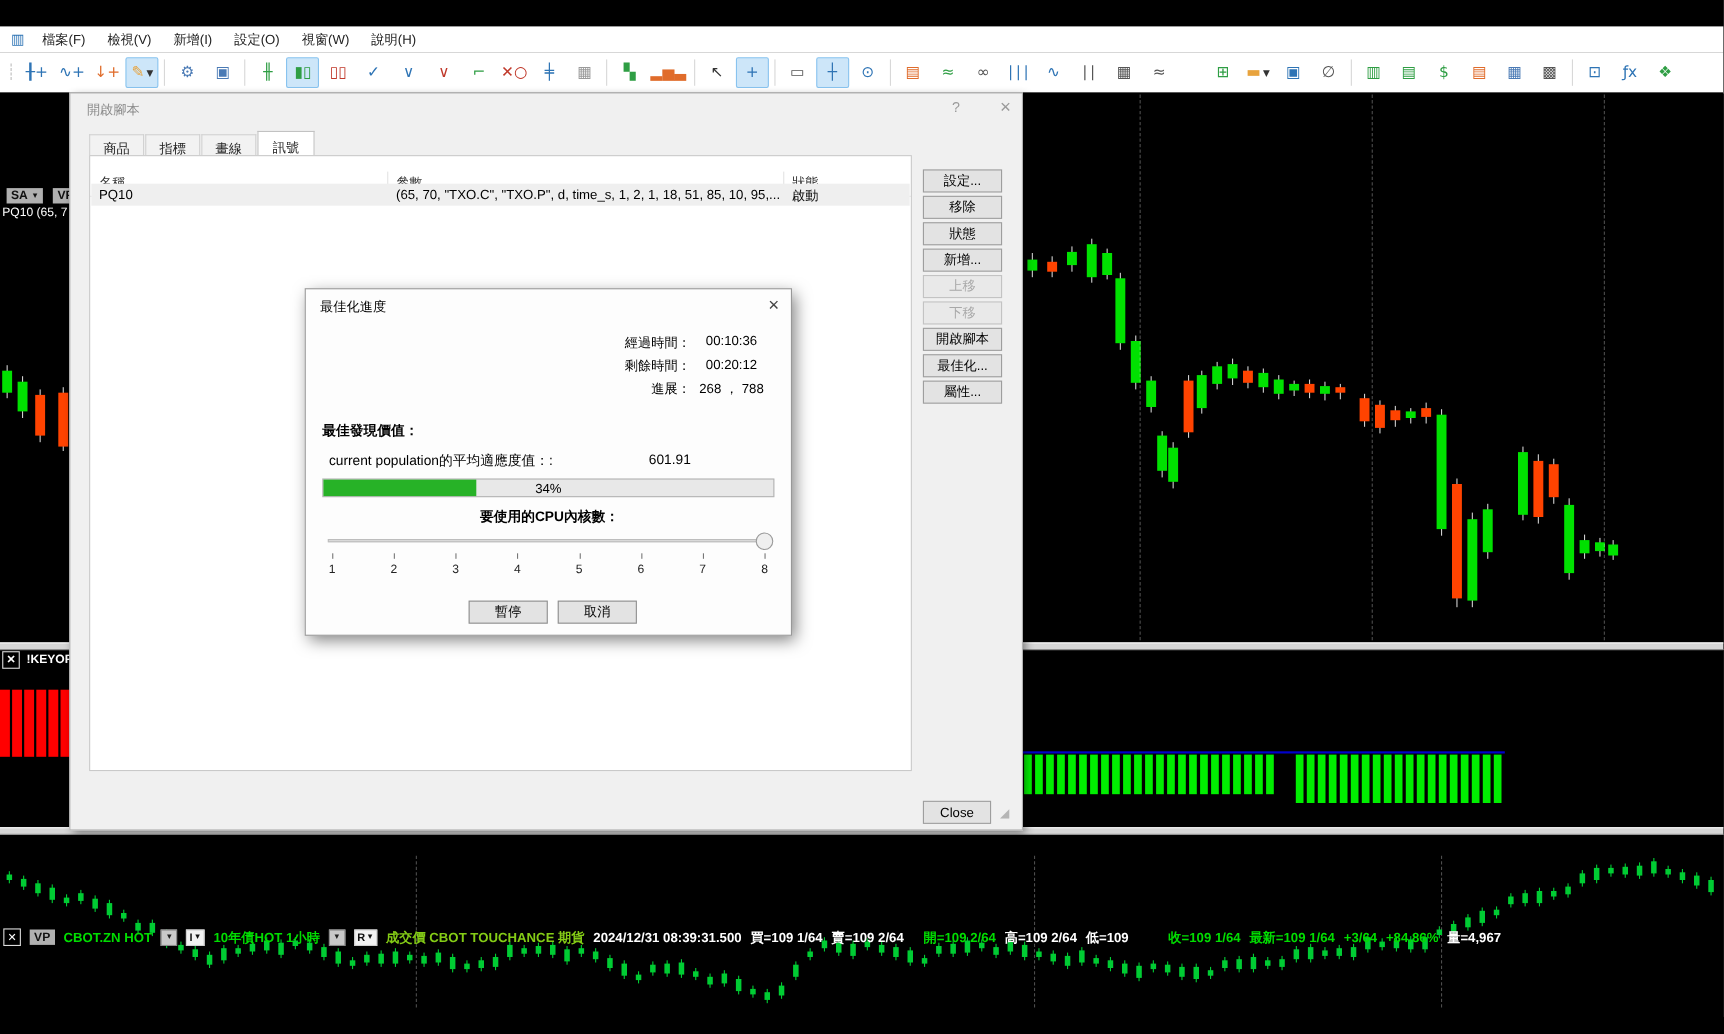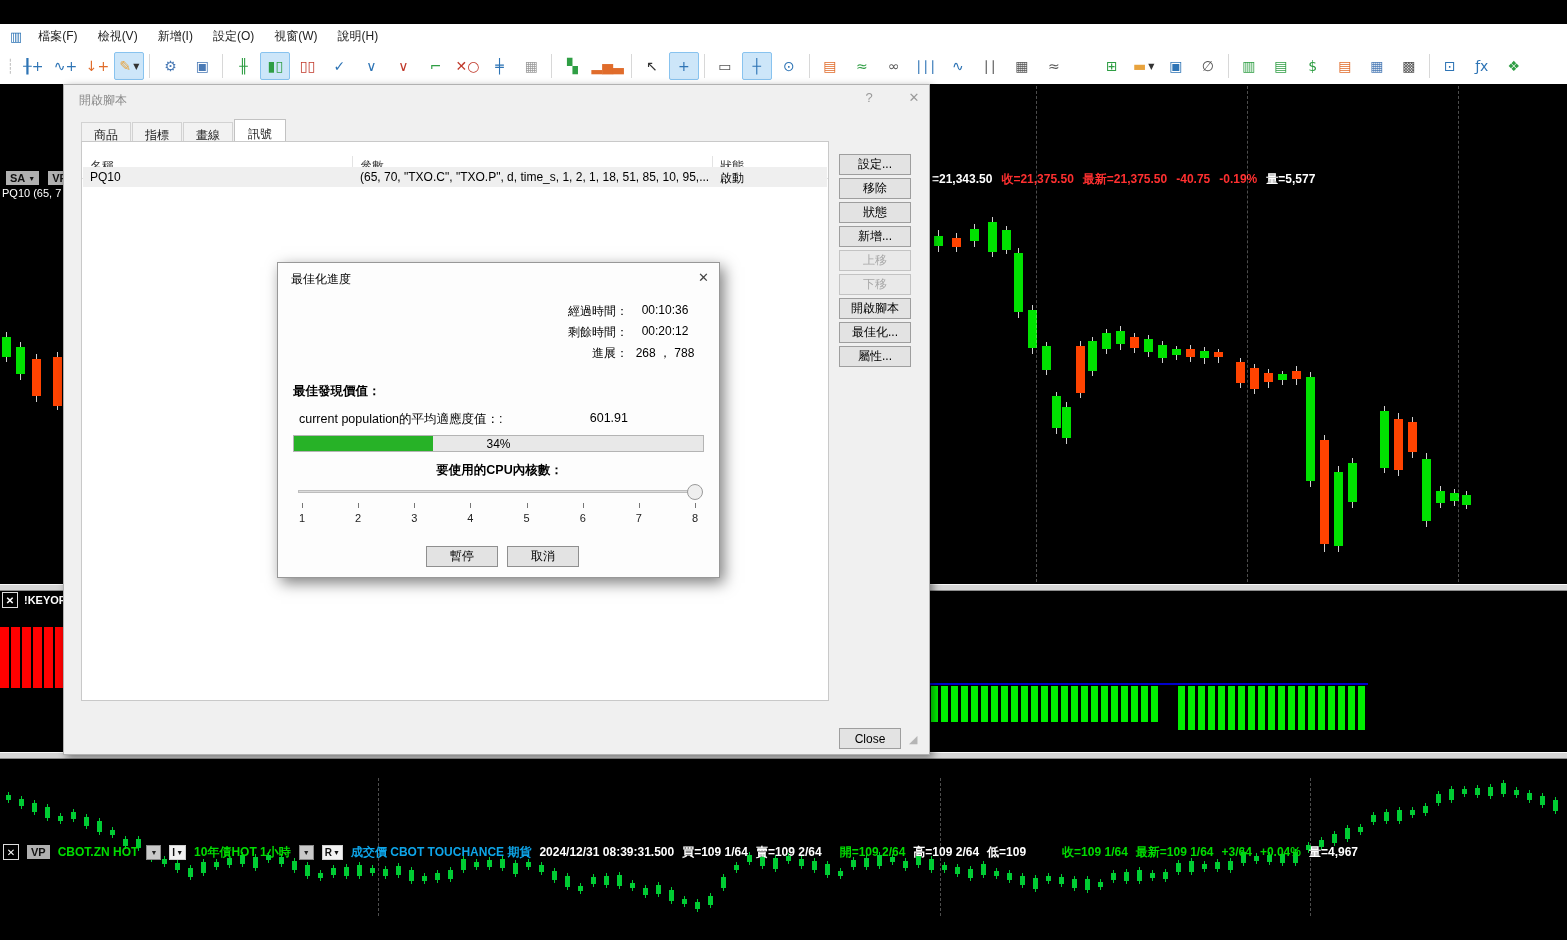--- a/index.html
+++ b/index.html
@@ -144,28 +144,20 @@
       <div class="tb" style="color: rgb(224, 108, 43);">▤</div>
       <div class="tb" style="color: rgb(74, 122, 181);">▦</div>
       <div class="tb" style="color: rgb(85, 85, 85);">▩</div>
       <div class="tbsep"></div>
       <div class="tb" style="color: rgb(46, 116, 181);">⊡</div>
       <div class="tb" style="color: rgb(46, 116, 181);">ƒx</div>
       <div class="tb" style="color: rgb(47, 158, 68);">❖</div>
     </div>
 
   <div class="chart-root" id="chart-root">
-    <div id="top-ticker">
-        <span class="tick-seg" style="color: rgb(255, 255, 255);">=21,343.50</span>
-        <span class="tick-seg" style="color: rgb(255, 48, 48);">收=21,375.50</span>
-        <span class="tick-seg" style="color: rgb(255, 48, 48);">最新=21,375.50</span>
-        <span class="tick-seg" style="color: rgb(255, 48, 48);">-40.75</span>
-        <span class="tick-seg" style="color: rgb(255, 48, 48);">-0.19%</span>
-        <span class="tick-seg" style="color: rgb(255, 255, 255);">量=5,577</span>
-      </div>
 
     <div class="badge-row">
       <span class="tk-badge"><span>SA</span>&nbsp;<span style="font-size:7px;">▼</span></span>
       <span class="tk-badge">VP</span>
     </div>
     <div class="left-label" style="left:2px;top:103px;">PQ10 (65, 7</div>
 
     <div class="left-label" style="left:2px;top:508px;display:flex;gap:6px;align-items:center;font-weight:700;">
       <span class="tk-box">✕</span>
       <span>!KEYOPT</span>
@@ -562,31 +554,31 @@
         <div class="tk-letter">
           <span>I</span>
           <span class="ar">▼</span>
         </div>
         <div class="tick-seg" style="color: rgb(0, 221, 0);">10年債HOT 1小時</div>
         <div class="tk-drop">▼</div>
         <div class="tk-letter">
           <span>R</span>
           <span class="ar">▼</span>
         </div>
-        <div class="tick-seg" style="color: #0ea5e9;">成交價 CBOT TOUCHANCE 期貨</div>
+        <div class="tick-seg" style="color: #84cc16;">成交價 CBOT TOUCHANCE 期貨</div>
         <div class="tick-seg" style="color: rgb(255, 255, 255);">2024/12/31 08:39:31.500</div>
         <div class="tick-seg" style="color: rgb(255, 255, 255);">買=109 1/64</div>
         <div class="tick-seg" style="color: rgb(255, 255, 255);">賣=109 2/64</div>
         <div class="tick-seg" style="color: rgb(0, 221, 0); margin-left: 10px;">開=109 2/64</div>
         <div class="tick-seg" style="color: rgb(255, 255, 255);">高=109 2/64</div>
         <div class="tick-seg" style="color: rgb(255, 255, 255);">低=109</div>
         <div class="tick-seg" style="color: rgb(0, 221, 0); margin-left: 28px;">收=109 1/64</div>
         <div class="tick-seg" style="color: rgb(0, 221, 0);">最新=109 1/64</div>
         <div class="tick-seg" style="color: rgb(0, 221, 0);">+3/64</div>
-        <div class="tick-seg" style="color: rgb(0, 221, 0);">+0.04%</div>
+        <div class="tick-seg" style="color: rgb(0, 221, 0);">+84.86%</div>
         <div class="tick-seg" style="color: rgb(255, 255, 255);">量=4,967</div>
       </div>
 
     <div id="axis">
       
     </div>
 
   </div>
 
   <div class="dialog">

